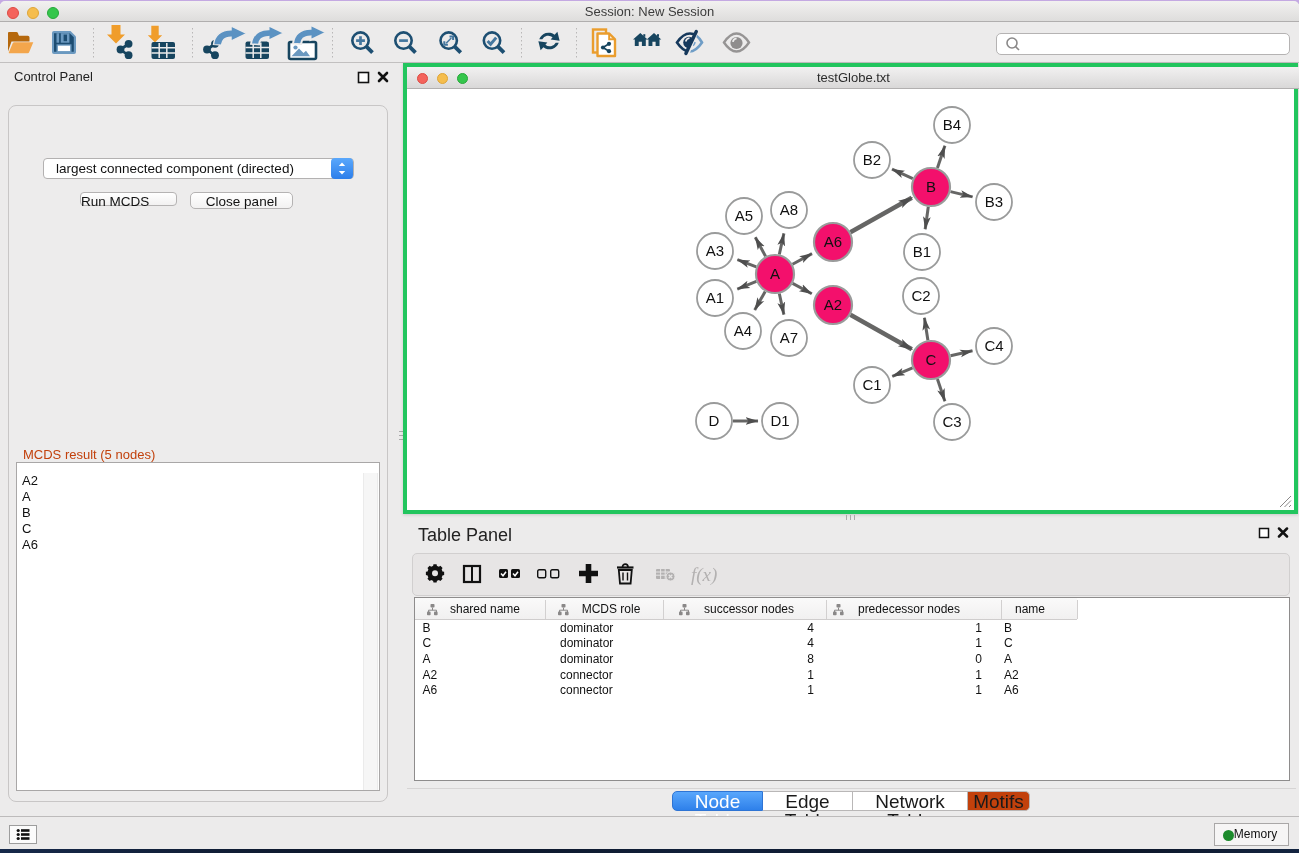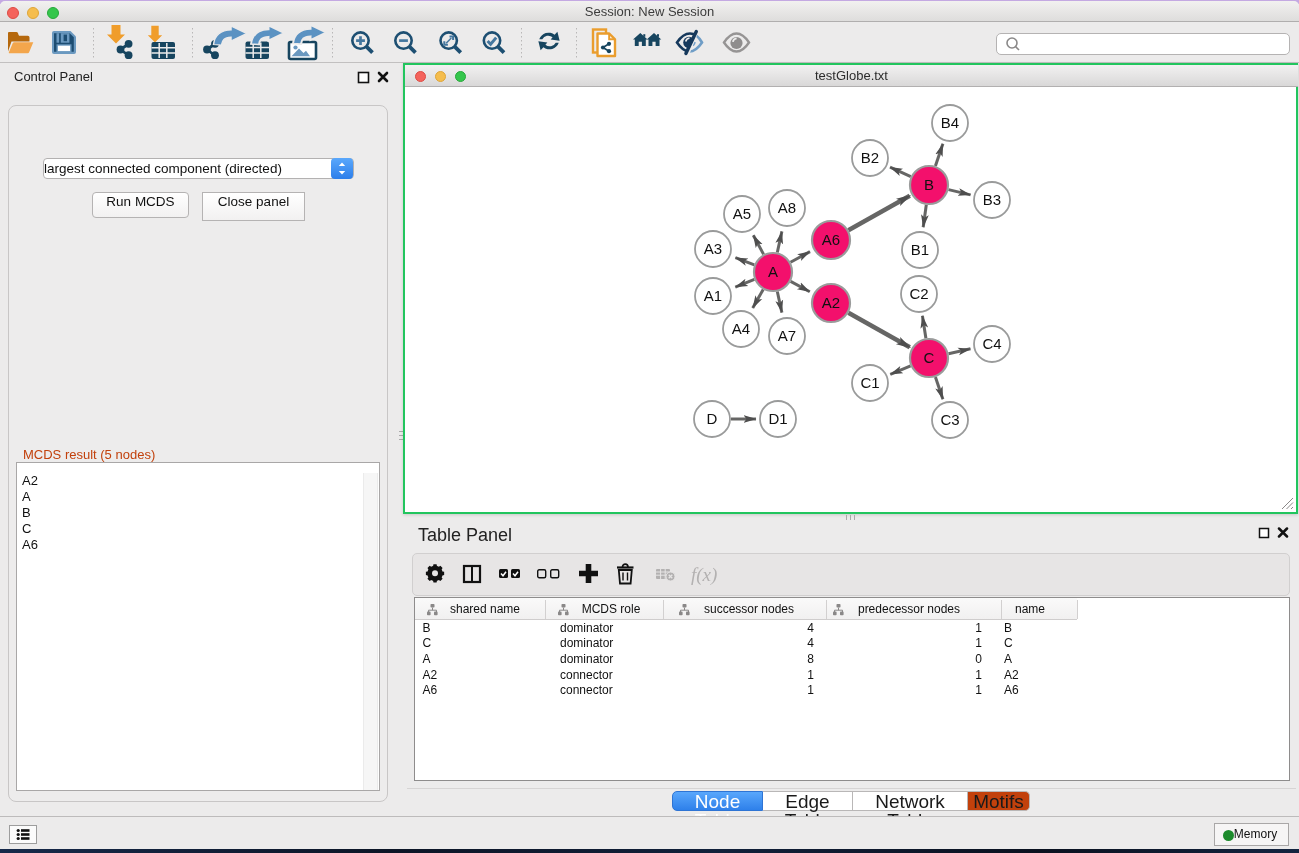--- a/index.html
+++ b/index.html
@@ -188,49 +188,49 @@
 
 <div class="abs" id="ctrlpanel" style="left:0;top:63px;width:399px;height:753px">
     <div class="abs" style="left:14px;top:6px;font-size:13px;color:#222">Control Panel</div>
 <svg class="abs" style="left:357px;top:8px" width="36" height="14" viewBox="0 0 36 14">
 <rect x="1.5" y="1.5" width="10" height="10" fill="#fff" stroke="#111" stroke-width="1.6"></rect>
 <path d="M22 2l8 8M30 2l-8 8" stroke="#111" stroke-width="2.6" stroke-linecap="round"></path>
 </svg>
 <div class="abs" style="left:8px;top:42px;width:380px;height:697px;background:#edecec;border:1px solid #c8c6c6;border-radius:8px"></div>
 
 
-<div class="abs" style="left:43px;top:95px;width:311px;height:21px;background:#fff;border:1px solid #b3b1b1;border-radius:4px;font-size:13.5px;line-height:19px;color:#111;">largest connected component (directed)
+<div class="abs" style="left:43px;top:95px;width:311px;height:21px;background:#fff;border:1px solid #b3b1b1;border-radius:4px;font-size:13.5px;line-height:19px;color:#111;padding-left:12px">largest connected component (directed)
   <svg class="abs" style="right:0;top:-1px" width="22" height="21" viewBox="0 0 22 21">
     <rect x="0" y="0" width="22" height="21" rx="4" fill="url(#bgr)"></rect>
     <defs>
           <linearGradient id="bgr" x1="0" y1="0" x2="0" y2="1">
             <stop offset="0" stop-color="#5aa8fc"></stop>
             <stop offset="1" stop-color="#2c7eea"></stop>
           </linearGradient>
         </defs>
     <path d="M7.8 8l3.2-3.6 3.2 3.6Z" fill="#fff"></path>
         <path d="M7.8 13l3.2 3.6 3.2-3.6Z" fill="#fff"></path>
   </svg>
 </div>
 
-<div class="abs" style="left:92px;top:129px;width:97px;height:26px;background:linear-gradient(#ffffff,#f2f1f1);border:1px solid #b5b3b3;border-radius:4px;font-size:13.5px;text-align:center;line-height:17px;color:#111">Run MCDS</div>
-<div class="abs" style="left:202px;top:129px;width:103px;height:29px;background:linear-gradient(#ffffff,#f2f1f1);border:1px solid #b5b3b3;border-radius:0;font-size:13.5px;text-align:center;line-height:17px;color:#111">Close panel</div>
+<div class="abs" style="left:80px;top:129px;width:97px;height:14px;background:linear-gradient(#ffffff,#f2f1f1);border:1px solid #b5b3b3;border-radius:4px;font-size:13.5px;text-align:left;line-height:17px;color:#111">Run MCDS</div>
+<div class="abs" style="left:190px;top:129px;width:103px;height:17px;background:linear-gradient(#ffffff,#f2f1f1);border:1px solid #b5b3b3;border-radius:5px;font-size:13.5px;text-align:center;line-height:17px;color:#111">Close panel</div>
 
 <div class="abs" style="left:16px;top:399px;width:364px;height:329px;background:#fff;border:1px solid #a9a7a7"></div>
 <div class="abs" style="left:20px;top:384px;background:#edecec;padding:0 3px;font-size:13px;color:#c2410c">MCDS result (5 nodes)</div>
 <div class="abs" style="left:363px;top:410px;width:15px;height:317px;background:#f6f6f6;border-left:1px solid #ebebeb;border-right:1px solid #ebebeb"></div>
 <div class="abs" style="left:22px;top:410px;font-size:13px;line-height:16.1px;color:#111">A2<br>A<br>B<br>C<br>A6</div>
 </div>
 
 <div class="abs" style="left:399px;top:431px;width:5px;height:9px;border-top:1px solid #aaa;border-bottom:1px solid #aaa;">
     <div style="margin-top:3px;border-top:1px solid #aaa"></div>
   </div>
 
 <div class="abs" id="netwin" style="left:403px;top:63px;width:895px;height:451px">
-    <div class="abs" style="left:0;top:0;width:895px;height:451px;background:#fff;border:2px solid #22c55e;box-shadow:0 1px 3px rgba(0,0,0,0.15)">
+    <div class="abs" style="left:0;top:0;width:895px;height:451px;background:#fff;border:4px solid #22c55e;box-shadow:0 1px 3px rgba(0,0,0,0.15)">
 <div class="abs" style="left:0;top:0;width:893px;height:22px;background:linear-gradient(#f2f1f1,#d9d8d8);border-bottom:1px solid #b2b0b0">
   <div class="abs" style="left:10px;top:6px;width:11px;height:11px;border-radius:50%;background:#f4635c;border:1px solid #dd4b44"></div>
   <div class="abs" style="left:30px;top:6px;width:11px;height:11px;border-radius:50%;background:#f5bd4d;border:1px solid #dfa537"></div>
   <div class="abs" style="left:50px;top:6px;width:11px;height:11px;border-radius:50%;background:#35c64c;border:1px solid #27a83a"></div>
   <div style="text-align:center;line-height:22px;font-size:13px;color:#2c2c2c">testGlobe.txt</div>
 </div>
 <svg class="abs" style="left:0;top:22px" width="893" height="426" viewBox="0 0 893 426">
 <defs>
 <marker id="ah" markerWidth="15" markerHeight="10" refX="12.5" refY="4.5" orient="auto" markerUnits="userSpaceOnUse">
             <path d="M0 0.6L13 4.5L0 8.4L3 4.5Z" fill="#4e4e4e"></path>

